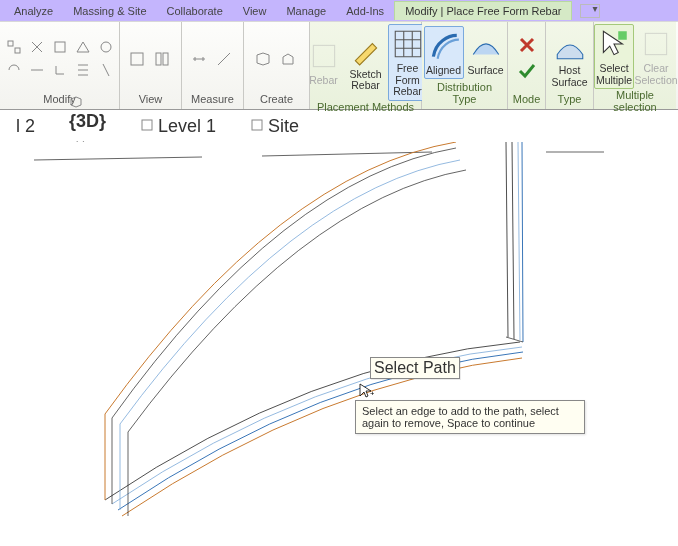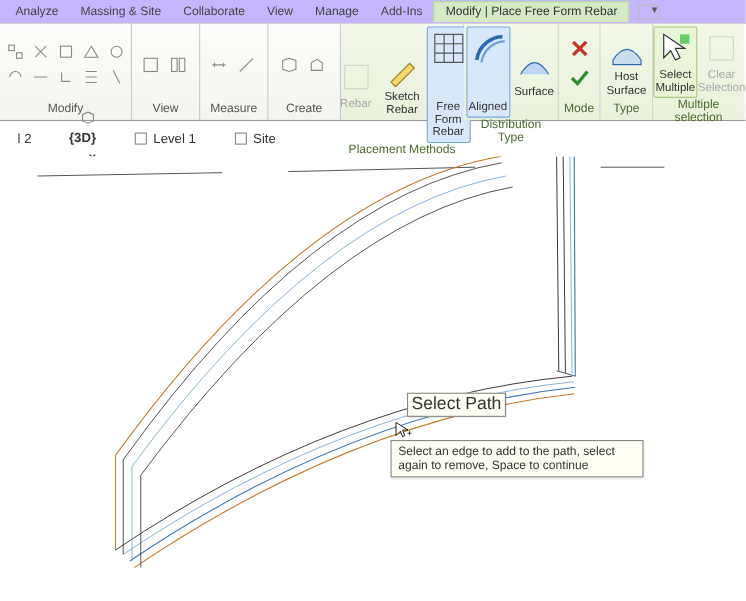--- a/index.html
+++ b/index.html
@@ -104,43 +104,42 @@
     font-size: 10.5px;
     color: #333;
     text-align: center;
     line-height: 1.1;
     margin-top: 2px;
     white-space: pre-line;
   }
   .big-btn.selected {
     background: #d8e8fa;
     border: 1px solid #7aa9dd;
-    gap: 29px;
   }
   .big-btn.highlight {
     background: #eaf4d9;
     border: 1px solid #a5c97a;
   }
   .big-btn.disabled .blabel { color: #aaa; }
   .big-btn.disabled .bicon { opacity: 0.4; }
 
   .viewtabs {
     height: 28px;
     margin-top: 2px;
     display: flex;
     align-items: center;
     gap: 18px;
     padding-left: 8px;
     background: #fff;
   }
   .viewtab {
     display: flex;
-    align-items: flex-end;
+    align-items: flex-start;
     gap: 4px;
-    font-size: 12px;
+    font-size: 18px;
     color: #333;
     padding: 4px 8px;
   }
   .viewtab.active {
     font-weight: 600;
     border-bottom: 2px solid #be185d;
     flex-direction: column;
   }
   .viewtab .tabicon { width: 14px; height: 14px; }
   .viewtab .close {

